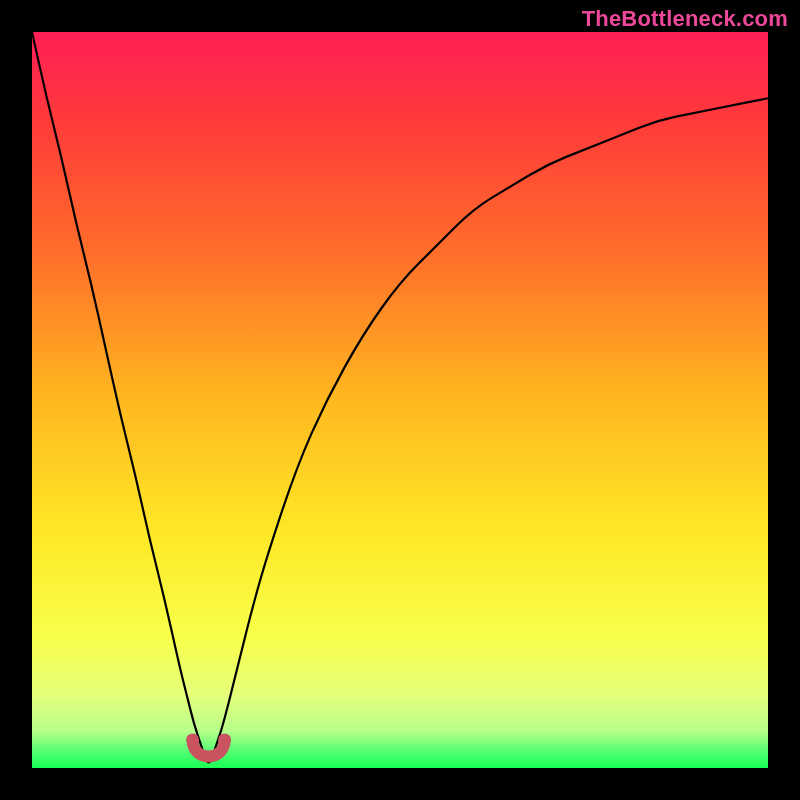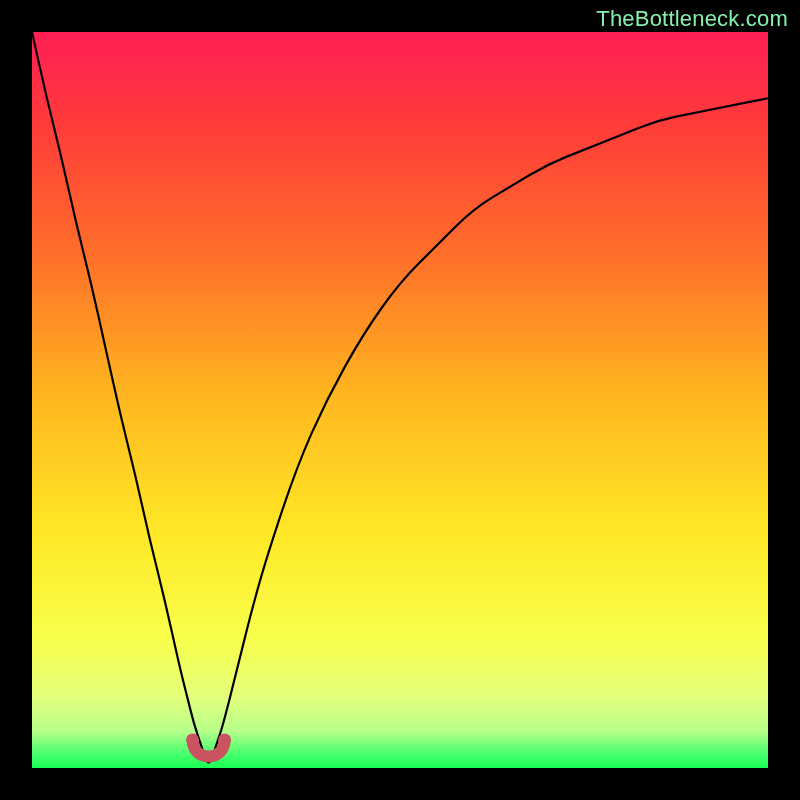--- a/index.html
+++ b/index.html
@@ -16,23 +16,23 @@
     top: 0;
     left: 0;
     width: 800px;
     height: 800px;
     background: #000;
   }
   .watermark {
     position: absolute;
     top: 6px;
     right: 12px;
-    color: #86efac;
+    color: #ec4899;
     font-size: 22px;
-    font-weight: 400;
+    font-weight: 700;
     letter-spacing: 0.2px;
     font-family: Arial, Helvetica, sans-serif;
     z-index: 50;
     margin-left: 36px;
   }
   .plot-area {
     position: absolute;
     left: 32px;
     top: 32px;
     width: 736px;

